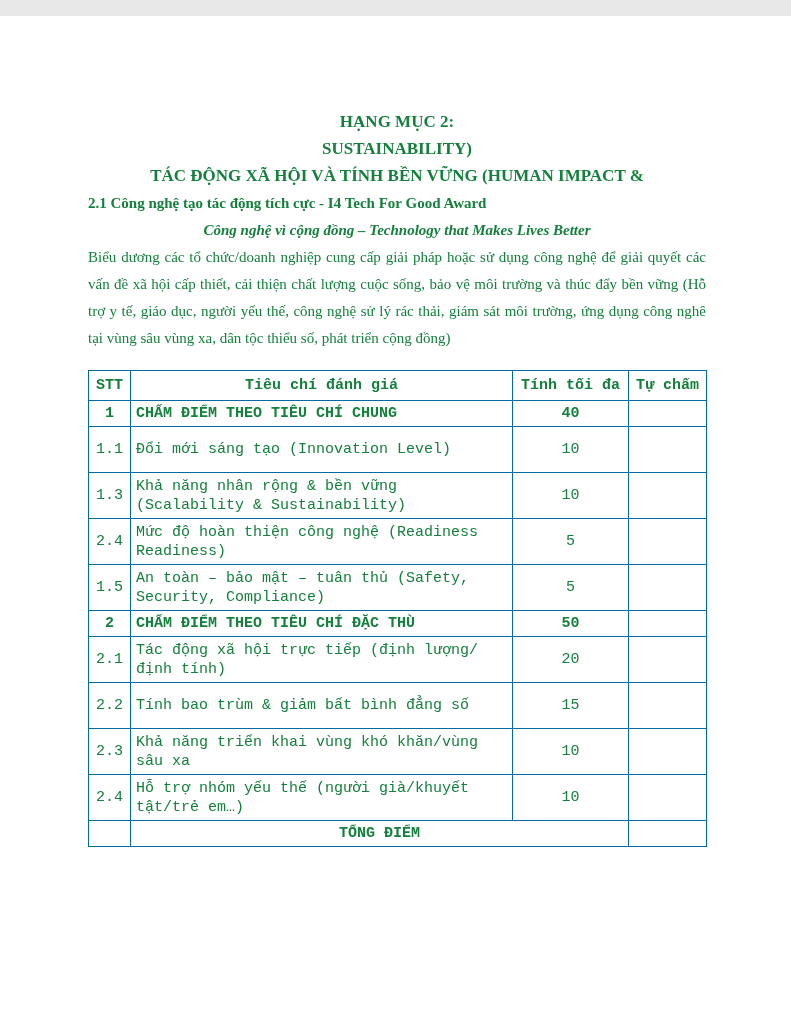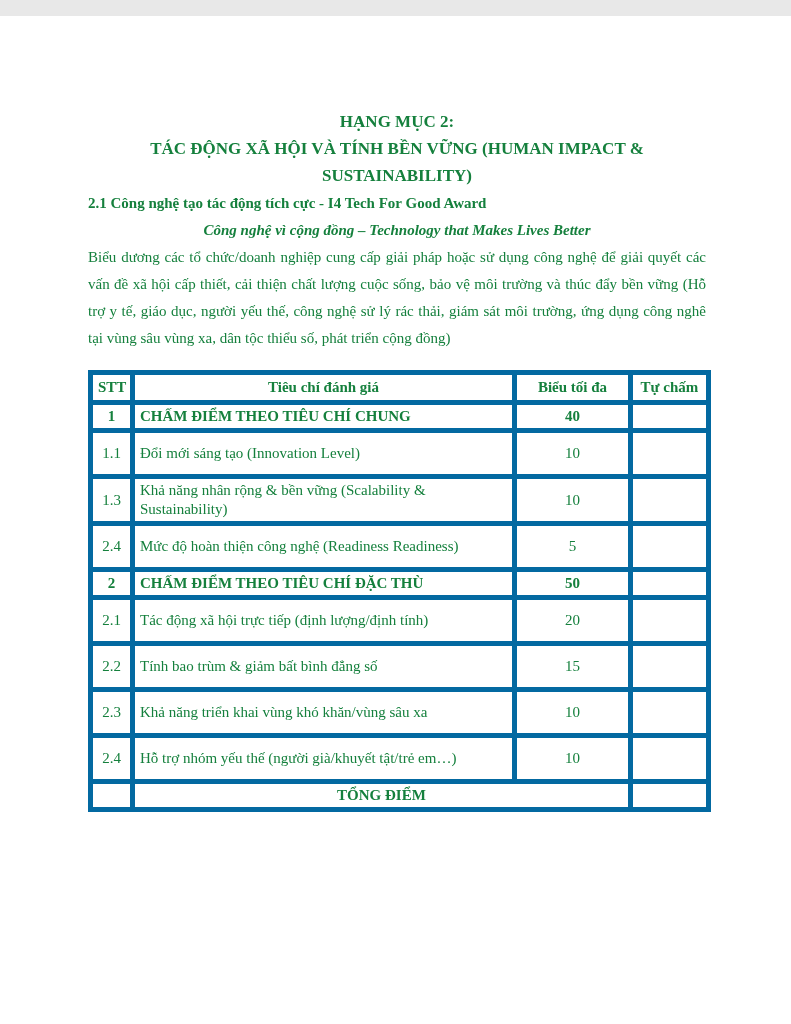--- a/index.html
+++ b/index.html
@@ -18,62 +18,63 @@
   .tagline { font-weight: bold; font-style: italic; font-size: 15px; line-height: 27px; text-align: center; }
   .desc { font-size: 15px; line-height: 27px; text-align: justify; }
   table.criteria {
     border-collapse: collapse;
     margin-top: 18px;
     width: 618px;
     table-layout: fixed;
     font-size: 15px;
   }
   table.criteria th, table.criteria td {
-    border: 5px solid #0369a1;
+    border: 1px solid #0369a1;
     vertical-align: middle;
     line-height: 19px;
     padding: 2px 5px;
+    font-family: Liberation Mono, monospace;
   }
   table.criteria th { font-weight: bold; text-align: center; height: 30px; }
   td.c-stt, td.c-max, td.c-self { text-align: center; }
   tr.row-normal { height: 46px; }
   tr.row-section { height: 26px; }
   tr.row-section td { font-weight: bold; }
   tr.row-footer { height: 26px; }
   tr.row-footer td.c-label { font-weight: bold; text-align: center; }
 </style>
 </head>
 <body>
 
 <div class="page">
 
   <div class="heading">
     <div>HẠNG MỤC 2:</div>
+    <div>SUSTAINABILITY)</div>
     <div>TÁC ĐỘNG XÃ HỘI VÀ TÍNH BỀN VỮNG (HUMAN IMPACT &amp;</div>
-    <div>SUSTAINABILITY)</div>
   </div>
 
   <div class="subheading">2.1 Công nghệ tạo tác động tích cực - I4 Tech For Good Award</div>
 
   <div class="tagline">Công nghệ vì cộng đồng – Technology that Makes Lives Better</div>
 
   <p class="desc">Biểu dương các tổ chức/doanh nghiệp cung cấp giải pháp hoặc sử dụng công nghệ để giải quyết các vấn đề xã hội cấp thiết, cải thiện chất lượng cuộc sống, bảo vệ môi trường và thúc đẩy bền vững (Hỗ trợ y tế, giáo dục, người yếu thế, công nghệ sử lý rác thải, giám sát môi trường, ứng dụng công nghê tại vùng sâu vùng xa, dân tộc thiểu số, phát triển cộng đồng)</p>
 
   <table class="criteria">
     <colgroup>
       <col style="width:42px">
       <col style="width:382px">
       <col style="width:116px">
       <col style="width:78px">
     </colgroup>
     <thead>
       <tr>
         <th>STT</th>
         <th>Tiêu chí đánh giá</th>
-        <th>Biểu tối đa</th>
+        <th>Tính tối đa</th>
         <th>Tự chấm</th>
       </tr>
     </thead>
     <tbody id="criteria-body">
         <tr class="row-section">
           <td class="c-stt">1</td>
           <td class="c-criteria">CHẤM ĐIỂM THEO TIÊU CHÍ CHUNG</td>
           <td class="c-max">40</td>
           <td class="c-self"></td>
         </tr>
@@ -85,20 +86,26 @@
         </tr>
         <tr class="row-normal">
           <td class="c-stt">1.3</td>
           <td class="c-criteria">Khả năng nhân rộng &amp; bền vững (Scalability &amp; Sustainability)</td>
           <td class="c-max">10</td>
           <td class="c-self"></td>
         </tr>
         <tr class="row-normal">
           <td class="c-stt">2.4</td>
           <td class="c-criteria">Mức độ hoàn thiện công nghệ (Readiness Readiness)</td>
+          <td class="c-max">5</td>
+          <td class="c-self"></td>
+        </tr>
+        <tr class="row-normal">
+          <td class="c-stt">1.5</td>
+          <td class="c-criteria">An toàn – bảo mật – tuân thủ (Safety, Security, Compliance)</td>
           <td class="c-max">5</td>
           <td class="c-self"></td>
         </tr>
         <tr class="row-section">
           <td class="c-stt">2</td>
           <td class="c-criteria">CHẤM ĐIỂM THEO TIÊU CHÍ ĐẶC THÙ</td>
           <td class="c-max">50</td>
           <td class="c-self"></td>
         </tr>
         <tr class="row-normal">

